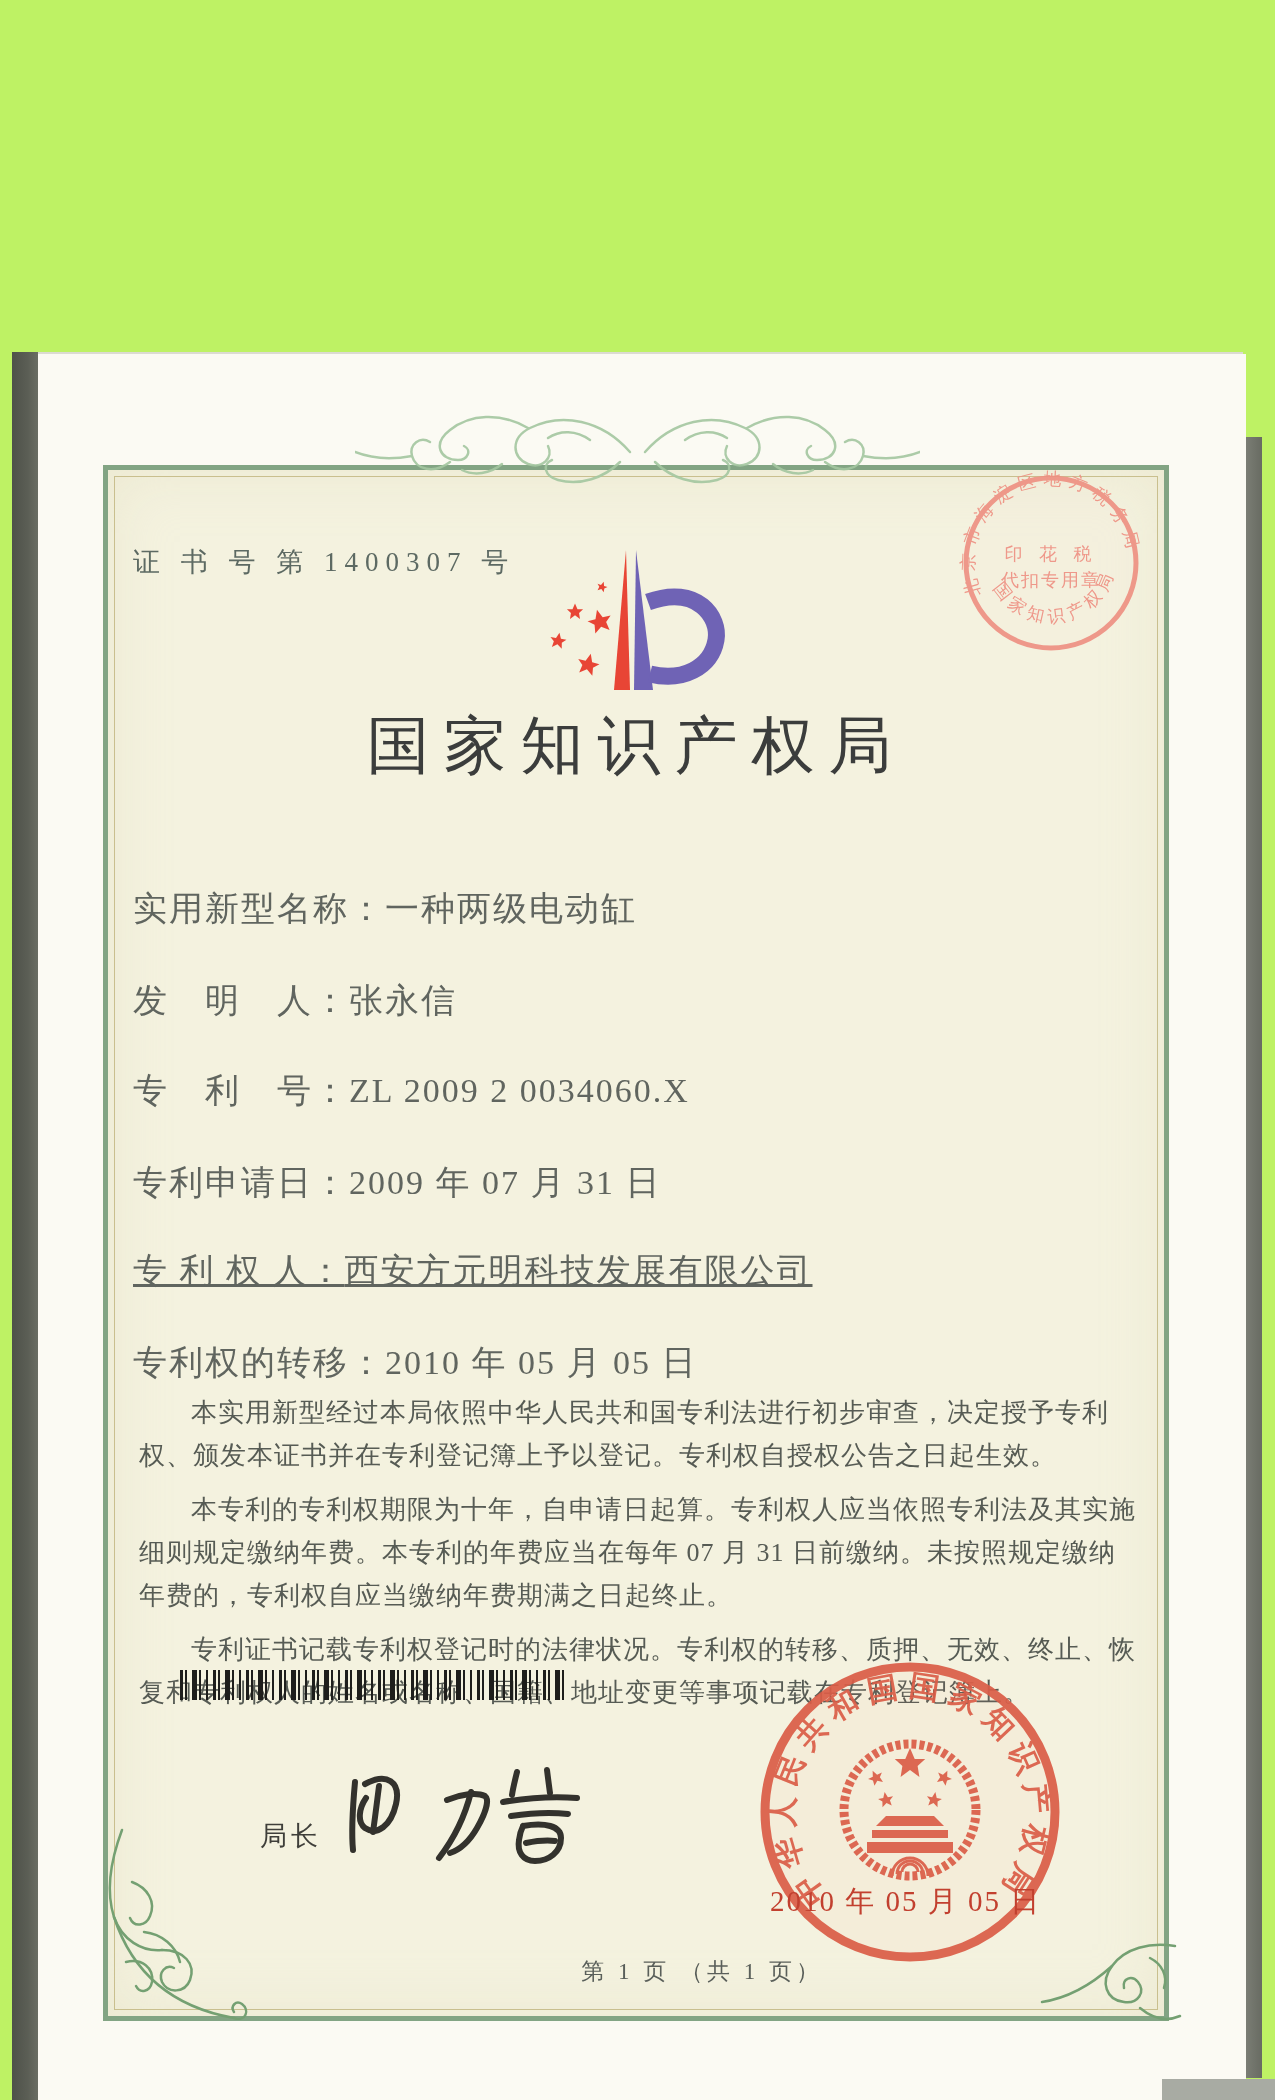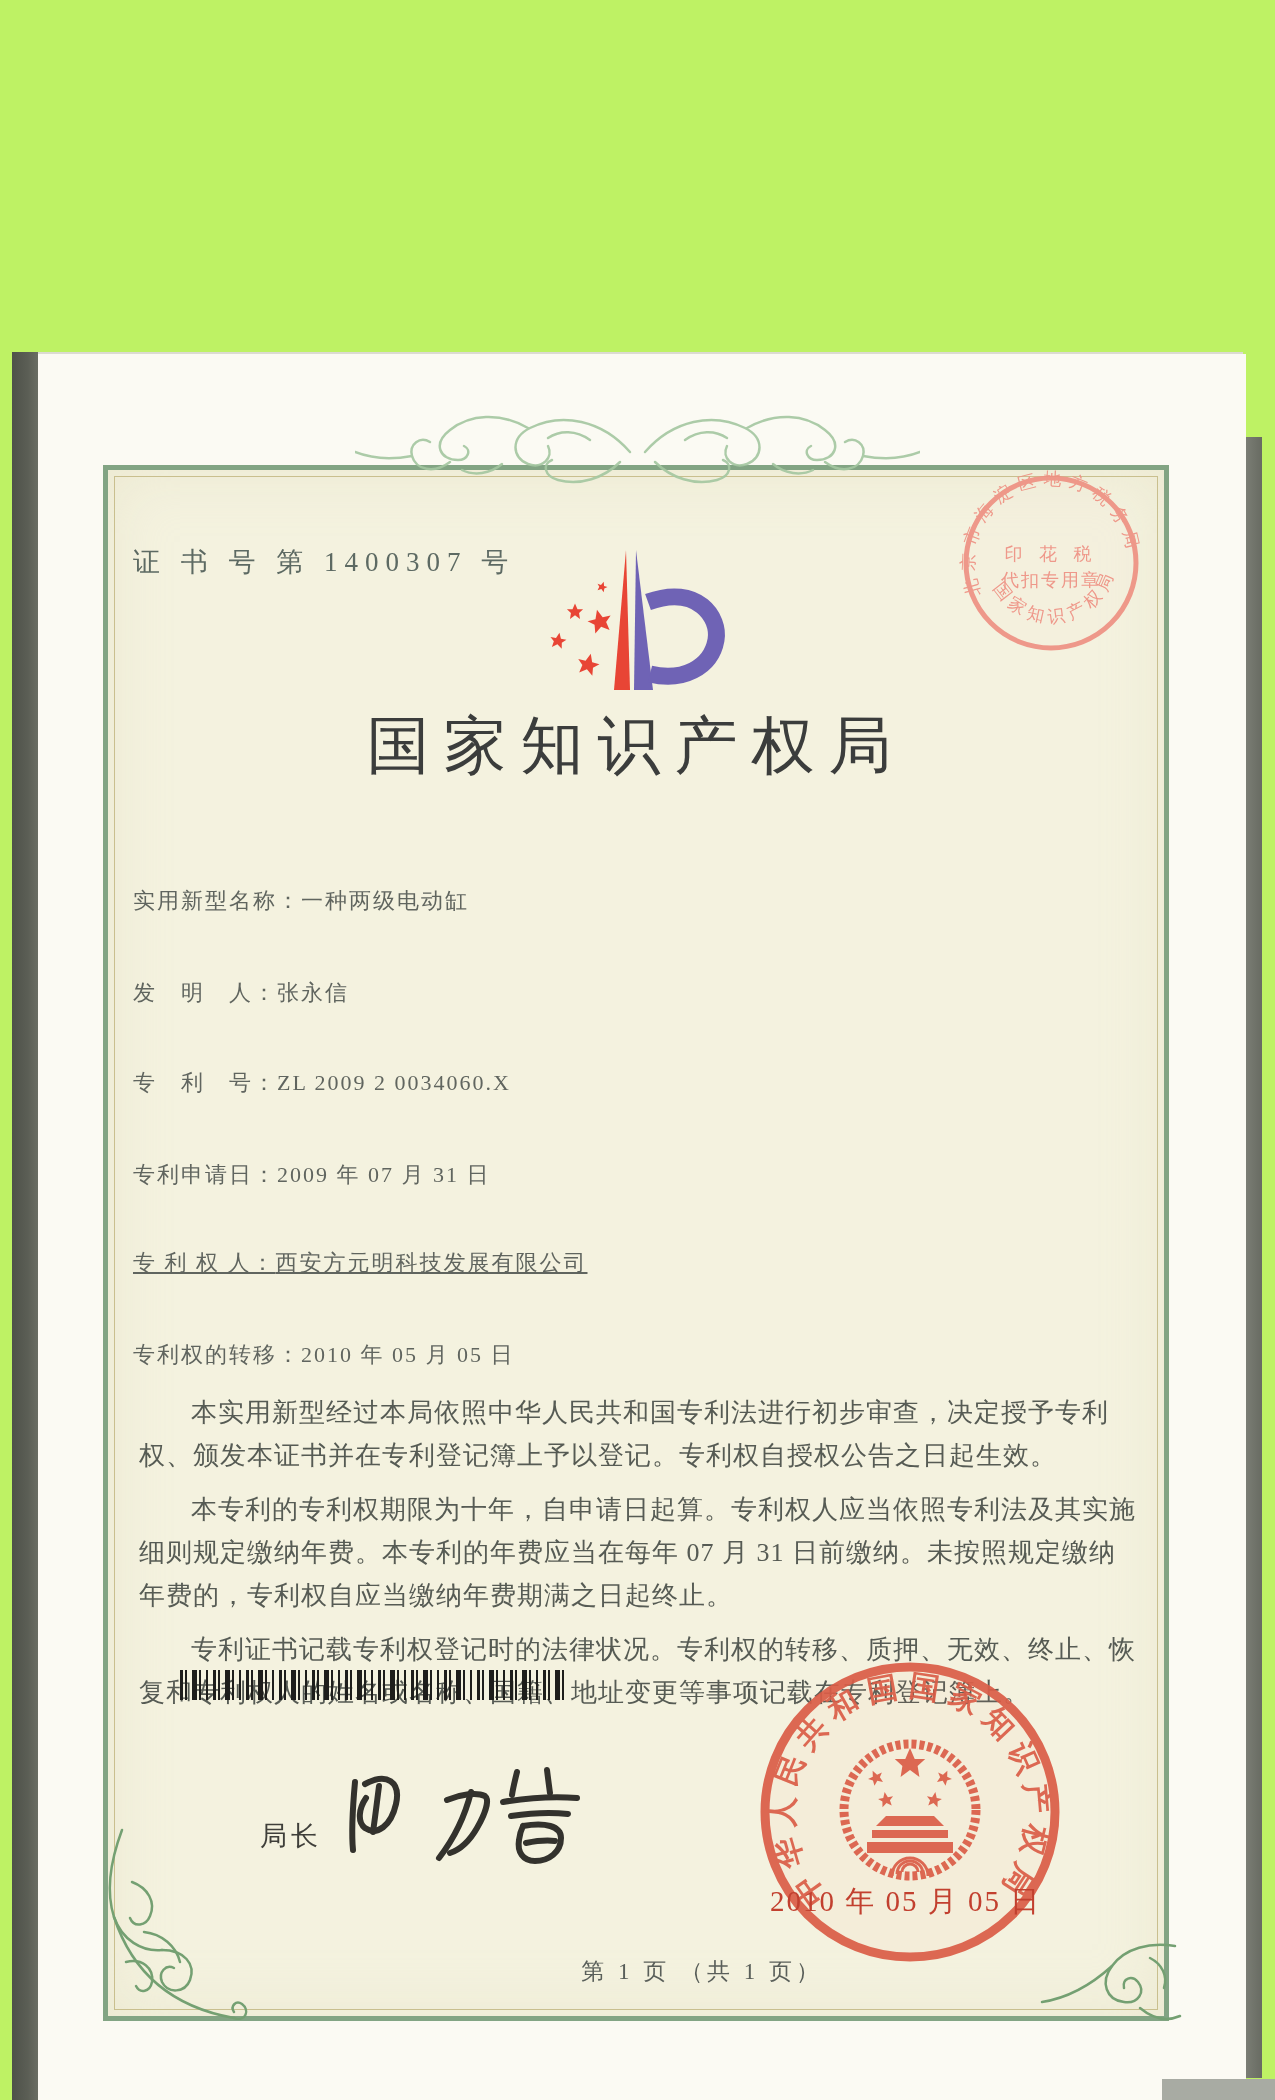--- a/index.html
+++ b/index.html
@@ -14,21 +14,21 @@
   .page-paper{left:38px;top:354px;width:1208px;height:1746px;background:#fbfaf3;}
   .page-topline{left:38px;top:352px;width:1205px;height:2px;background:#dcdbd2;}
 
   
   .frame{left:103px;top:465px;width:1056px;height:1546px;border:5px solid #82a483;background:#f4f2df;box-shadow:inset 0 0 60px rgba(220,215,180,.35);}
   .frame-inner{position:absolute;left:6px;top:6px;right:6px;bottom:6px;border:1px solid #c9bf8e;}
 
   .cert-number{left:133px;top:544px;font-size:27px;color:#5d6a63;letter-spacing:7px;}
   .title{left:103px;top:703px;width:1066px;text-align:center;font-size:63px;color:#3b3d3c;letter-spacing:14px;font-weight:500;}
 
-  .field{left:133px;font-size:22px;color:#60655f;letter-spacing:2px;white-space:nowrap;}
+  .field{left:133px;font-size:34px;color:#60655f;letter-spacing:2px;white-space:nowrap;}
   .f0{top:886px;} .f1{top:978px;} .f2{top:1068px;} .f3{top:1160px;} .f4{top:1248px;text-decoration:underline;} .f5{top:1340px;}
 
   .body-text{left:127px;top:1380px;width:1022px;font-size:26px;line-height:1.64;color:#565b54;letter-spacing:1px;}
   .body-text p{margin:12px;text-indent:2em;}
 
   .barcode{left:180px;top:1670px;width:385px;height:30px;
     background:
       repeating-linear-gradient(90deg,#1e1e1c 0 3px,transparent 3px 5px,#1e1e1c 5px 7px,transparent 7px 12px,#1e1e1c 12px 17px,transparent 17px 19px,#1e1e1c 19px 21px,transparent 21px 26px,#1e1e1c 26px 28px,transparent 28px 33px);
   }
 

